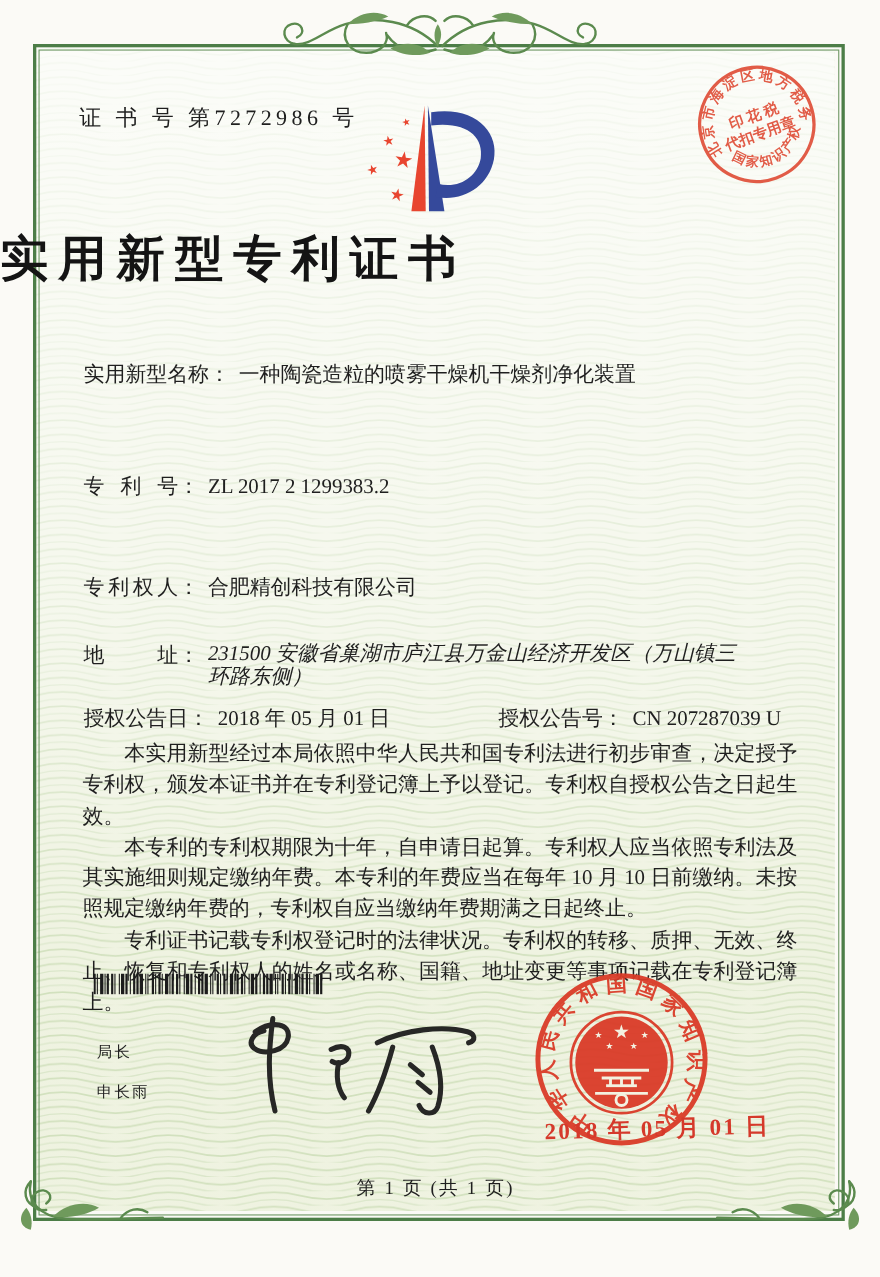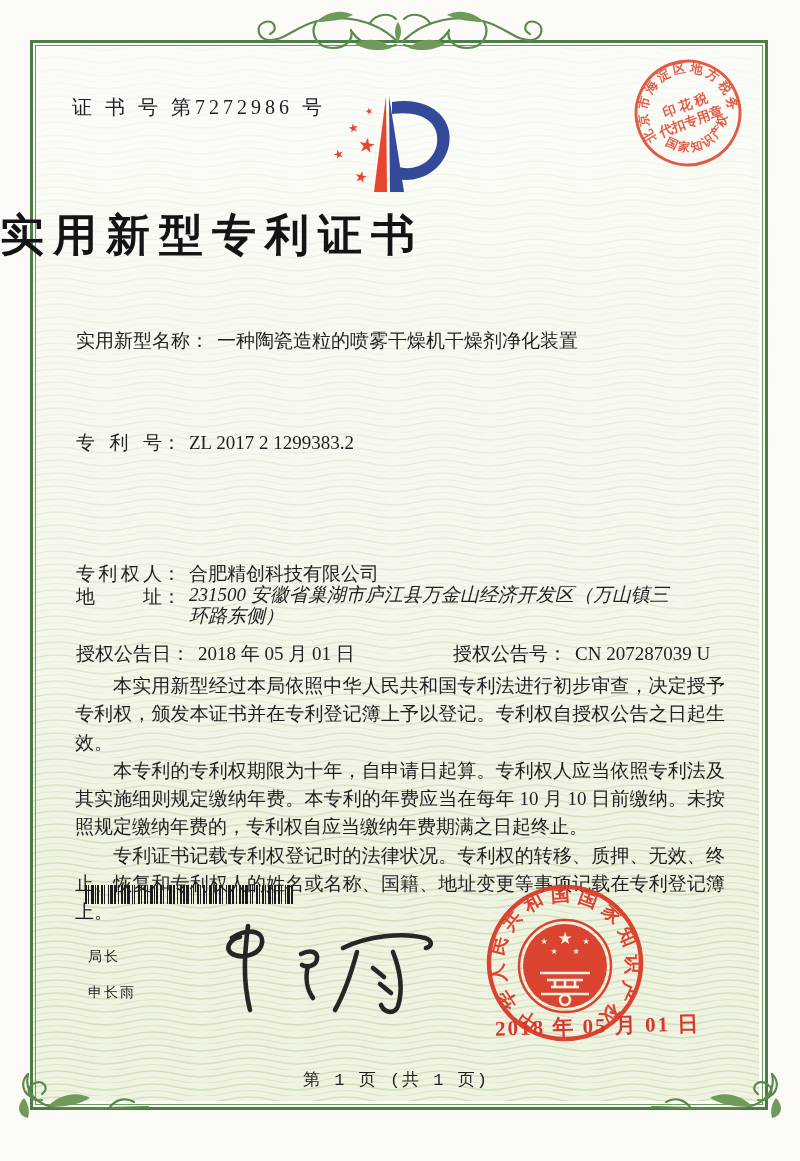--- a/index.html
+++ b/index.html
@@ -41,21 +41,21 @@
   .paras p{margin:0;text-indent:2em;}
   .officer{left:88px;z-index:3;font-size:14px;letter-spacing:2px;}
   .sig-svg{left:205px;top:918px;z-index:3;}
   .seal-svg{left:480px;top:878px;z-index:4;}
   .seal-date{
     left:495px;top:1012px;font-size:21px;color:#d5392b;font-weight:bold;
     letter-spacing:2px;z-index:5;transform:rotate(-1.5deg);
   }
   .footer{
     left:30px;top:1068px;width:732px;text-align:center;font-size:17px;
-    letter-spacing:2px;z-index:3;font-family:Liberation Mono, monospace;
+    letter-spacing:2px;z-index:3;
   }
   .barcode{left:85px;top:885px;z-index:3;}
   .logo-svg{left:326px;top:90px;z-index:3;}
   .tax-stamp{left:625px;top:50px;z-index:4;opacity:.93;}
 </style>
 </head>
 <body>
 
 <div class="page">
 
@@ -155,21 +155,21 @@
   </svg>
 
   <div class="abs title">实用新型专利证书</div>
 
   <div class="abs row" style="top:328px;">
     <span class="lbl lw6">实用新型名称</span><span class="colon">：</span><span class="val">一种陶瓷造粒的喷雾干燥机干燥剂净化装置</span>
   </div>
   <div class="abs row" style="top:430px;">
     <span class="lbl lwb">专利号</span><span class="colon">：</span><span class="val">ZL 2017 2 1299383.2</span>
   </div>
-  <div class="abs row" style="top:561px;">
+  <div class="abs row" style="top:522px;">
     <span class="lbl lwb">专利权人</span><span class="colon">：</span><span class="val">合肥精创科技有限公司</span>
   </div>
   <div class="abs row" style="top:584px;">
     <span class="lbl lwb">地址</span><span class="colon">：</span><span class="val val-wrap">231500 安徽省巢湖市庐江县万金山经济开发区（万山镇三环路东侧）</span>
   </div>
   <div class="abs row" style="top:641px;">
     <span class="lbl lw5">授权公告日</span><span class="colon">：</span><span class="val">2018 年 05 月 01 日</span>
   </div>
   <div class="abs row row-grant-no" style="top:641px;">
     <span class="lbl lw5">授权公告号</span><span class="colon">：</span><span class="val">CN 207287039 U</span>

